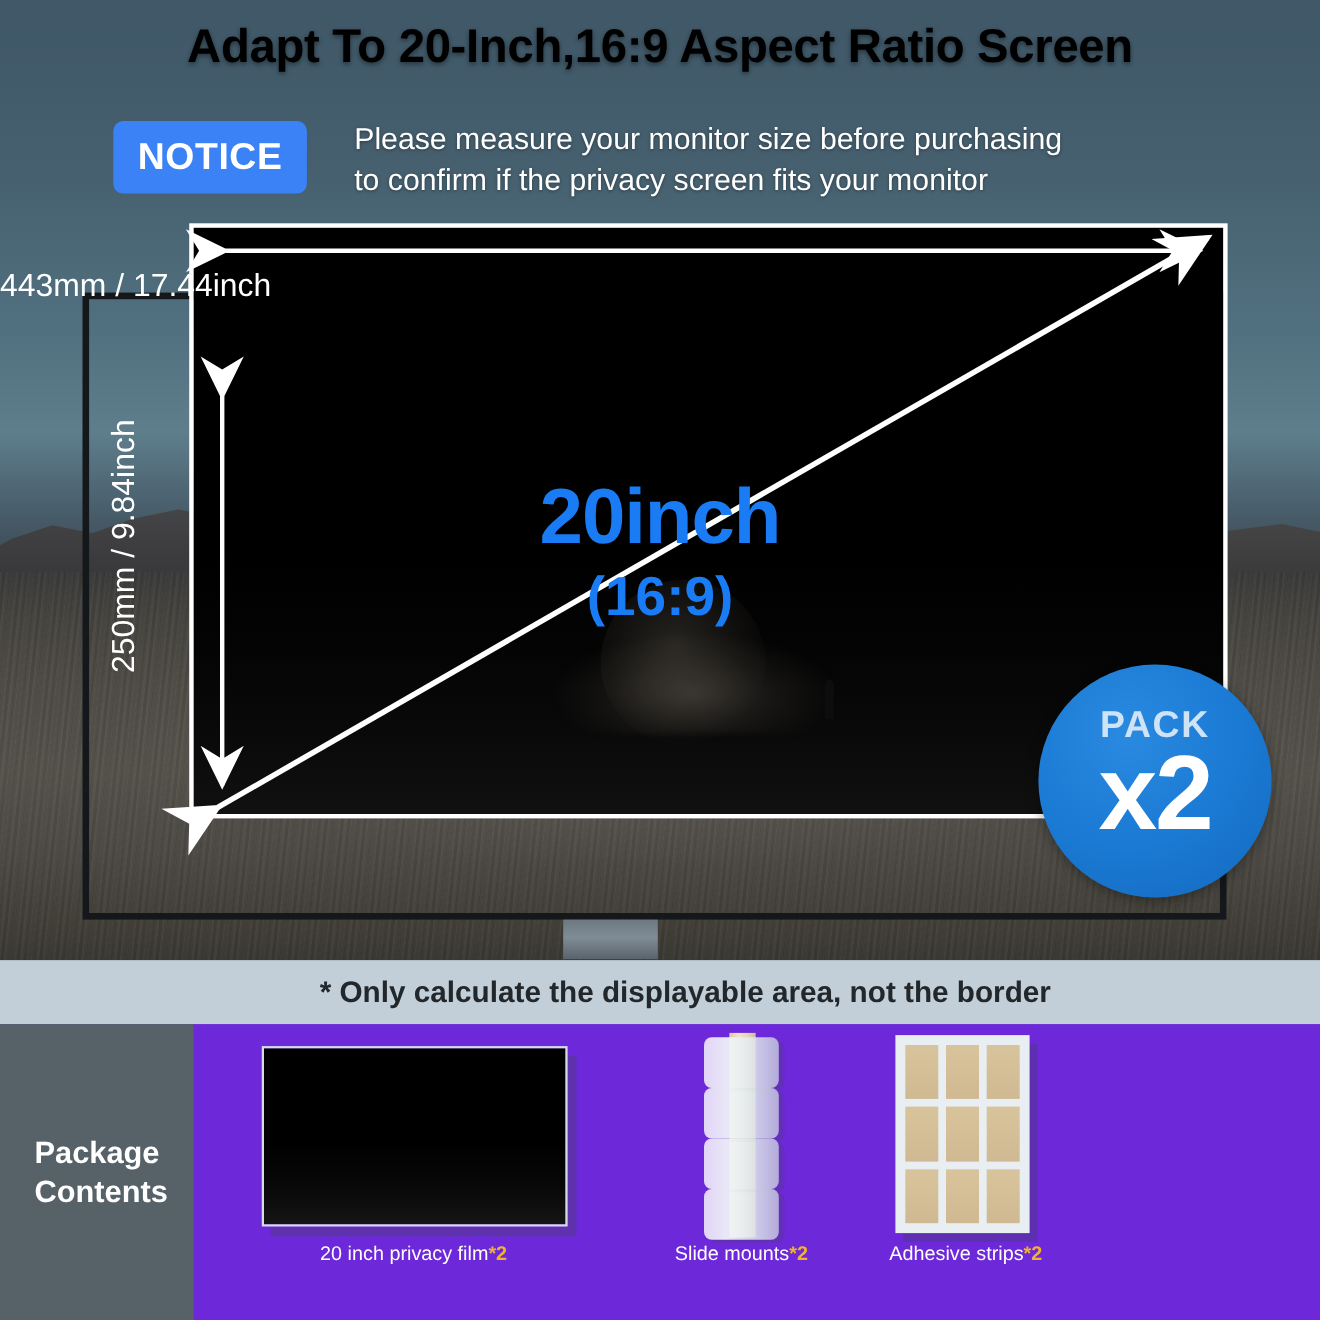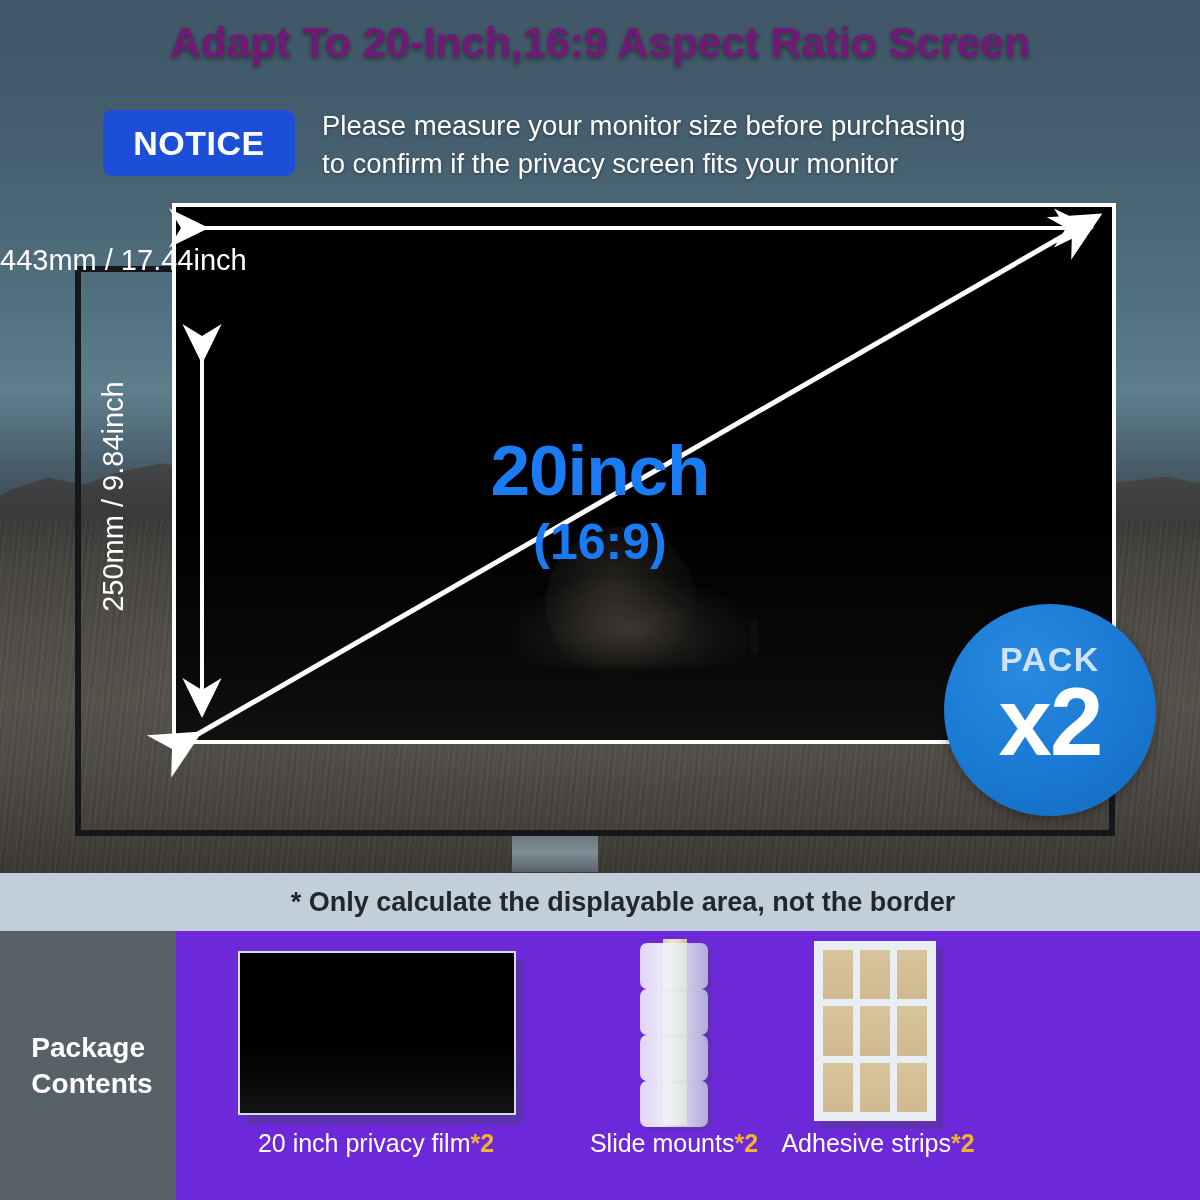--- a/index.html
+++ b/index.html
@@ -93,27 +93,27 @@
     filter:blur(3px);
   }
   .screen-inner-fig {
     position:absolute; left:574px; top:411px; width:8px; height:36px;
     background:#0d0d0d; border-radius:4px 4px 1px 1px;
   }
 
   
   .title {
     position:absolute; left:0; top:18px; width:1200px;
-    text-align:center; color:#701a75;
+    text-align:center; color:#000000;
     font-size:43px; font-weight:bold; letter-spacing:-.3px;
     text-shadow:0 2px 5px rgba(0,0,0,.45);
   }
   .notice-badge {
-    position:absolute; left:103px; top:110px; width:192px; height:66px;
-    background:#1d4ed8; border-radius:9px;
+    position:absolute; left:103px; top:110px; width:176px; height:66px;
+    background:#3b82f6; border-radius:9px;
     display:flex; align-items:center; justify-content:center;
     color:#fff; font-size:34px; font-weight:bold; letter-spacing:.5px;
   }
   .notice-text {
     position:absolute; left:322px; top:107px; width:800px;
     color:#ffffff; font-size:27.5px; line-height:1.38;
     text-shadow:0 1px 3px rgba(0,0,0,.4);
   }
 
   
@@ -178,21 +178,21 @@
   .pkg-items {
     position:absolute; left:176px; top:0; width:1024px; height:269px;
     display:flex;
   }
   .pkg-item { position:relative; height:269px; }
   .pkg-item-art {
     position:absolute; left:0; top:0; width:100%; height:200px;
   }
   .pkg-item-label {
     position:absolute; left:0; top:198px; width:100%;
-    text-align:center; color:#ffffff; font-size:25px; white-space:nowrap;
+    text-align:center; color:#ffffff; font-size:18px; white-space:nowrap;
   }
   .qty { color:#f0b429; font-weight:bold; }
 
   
   .film {
     position:absolute; left:62px; top:20px; width:278px; height:164px;
     background:linear-gradient(180deg,#000000 0%,#000000 52%,#050505 70%,#0c0c0c 86%,#151515 100%);
     border:2px solid #d4dde3;
     box-shadow:8px 9px 0 rgba(60,70,78,.32);
   }

